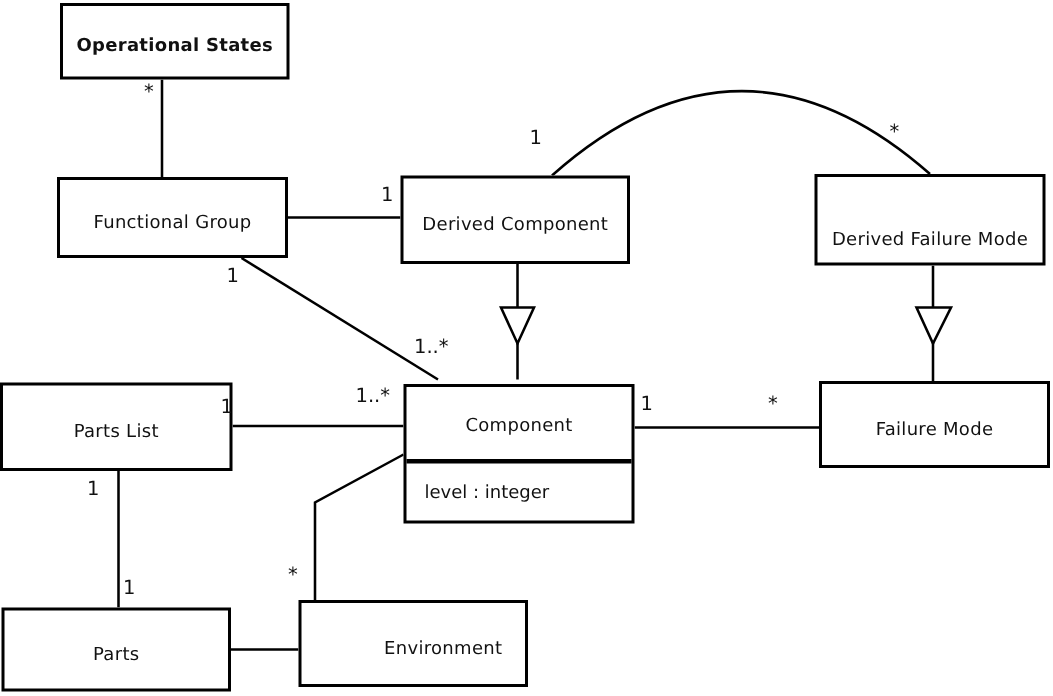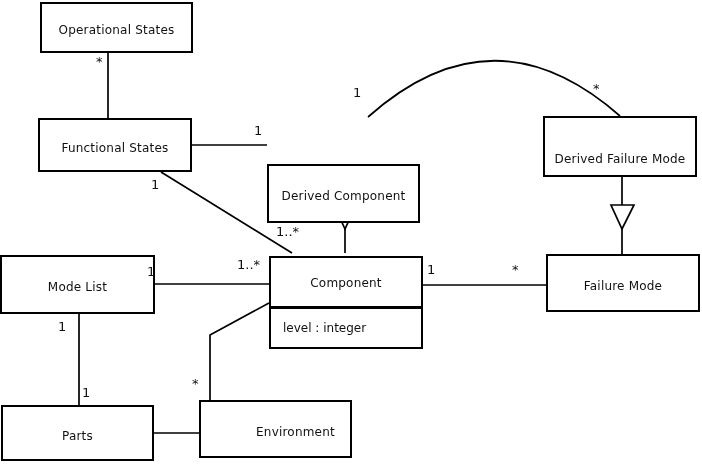--- a/index.html
+++ b/index.html
@@ -49,23 +49,23 @@
     padding-left: 12px;
     white-space: nowrap;
   }
   .mult {
     position: absolute;
     font-size: 13px;
     line-height: 13px;
     white-space: nowrap;
   }
   
-  #box-operational-states  { left: 40px;  top: 2px;   width: 153px; height: 51px; }
+  #box-operational-states  { left: 40px;  top: 2px;   width: 153px; height: 51px; font-weight: bold; }
   #box-functional-group    { left: 38px;  top: 118px; width: 154px; height: 54px; }
-  #box-derived-component   { left: 267px; top: 117px; width: 153px; height: 59px; margin-top: 47px; }
+  #box-derived-component   { left: 267px; top: 117px; width: 153px; height: 59px; }
   #box-derived-failure-mode{ left: 543px; top: 116px; width: 154px; height: 61px; }
   #box-parts-list          { left: 0px;   top: 255px; width: 155px; height: 59px; }
   #box-component           { left: 269px; top: 256px; width: 154px; height: 93px; }
   #box-failure-mode        { left: 546px; top: 254px; width: 154px; height: 58px; }
   #box-system              { left: 1px;   top: 405px; width: 153px; height: 56px; }
   #box-environment         { left: 199px; top: 400px; width: 153px; height: 58px; padding-left: 40px; }
   #box-component .uml-class-name { padding-top: 2px; }
   #box-derived-failure-mode .uml-class-name { padding-top: 24px; }
   
   #m-op-states        { left: 96px;  top: 55px;  }
@@ -103,33 +103,33 @@
       <polygon points="334,205 356,205 345,229" fill="#ffffff"></polygon>
       <polygon points="611,205 634,205 622,229" fill="#ffffff"></polygon>
     </g>
   </svg>
 
   <div class="uml-class" id="box-operational-states">
     <div class="uml-class-name">Operational States</div>
   </div>
 
   <div class="uml-class" id="box-functional-group">
-    <div class="uml-class-name">Functional States</div>
+    <div class="uml-class-name">Functional Group</div>
   </div>
 
   <div class="uml-class" id="box-derived-component">
     <div class="uml-class-name">Derived Component</div>
   </div>
 
   <div class="uml-class" id="box-derived-failure-mode">
     <div class="uml-class-name">Derived Failure Mode</div>
   </div>
 
   <div class="uml-class" id="box-parts-list">
-    <div class="uml-class-name">Mode List</div>
+    <div class="uml-class-name">Parts List</div>
   </div>
 
   <div class="uml-class" id="box-component">
     <div class="uml-class-name">Component</div>
     <div class="uml-attr-compartment">level : integer</div>
   </div>
 
   <div class="uml-class" id="box-failure-mode">
     <div class="uml-class-name">Failure Mode</div>
   </div>

